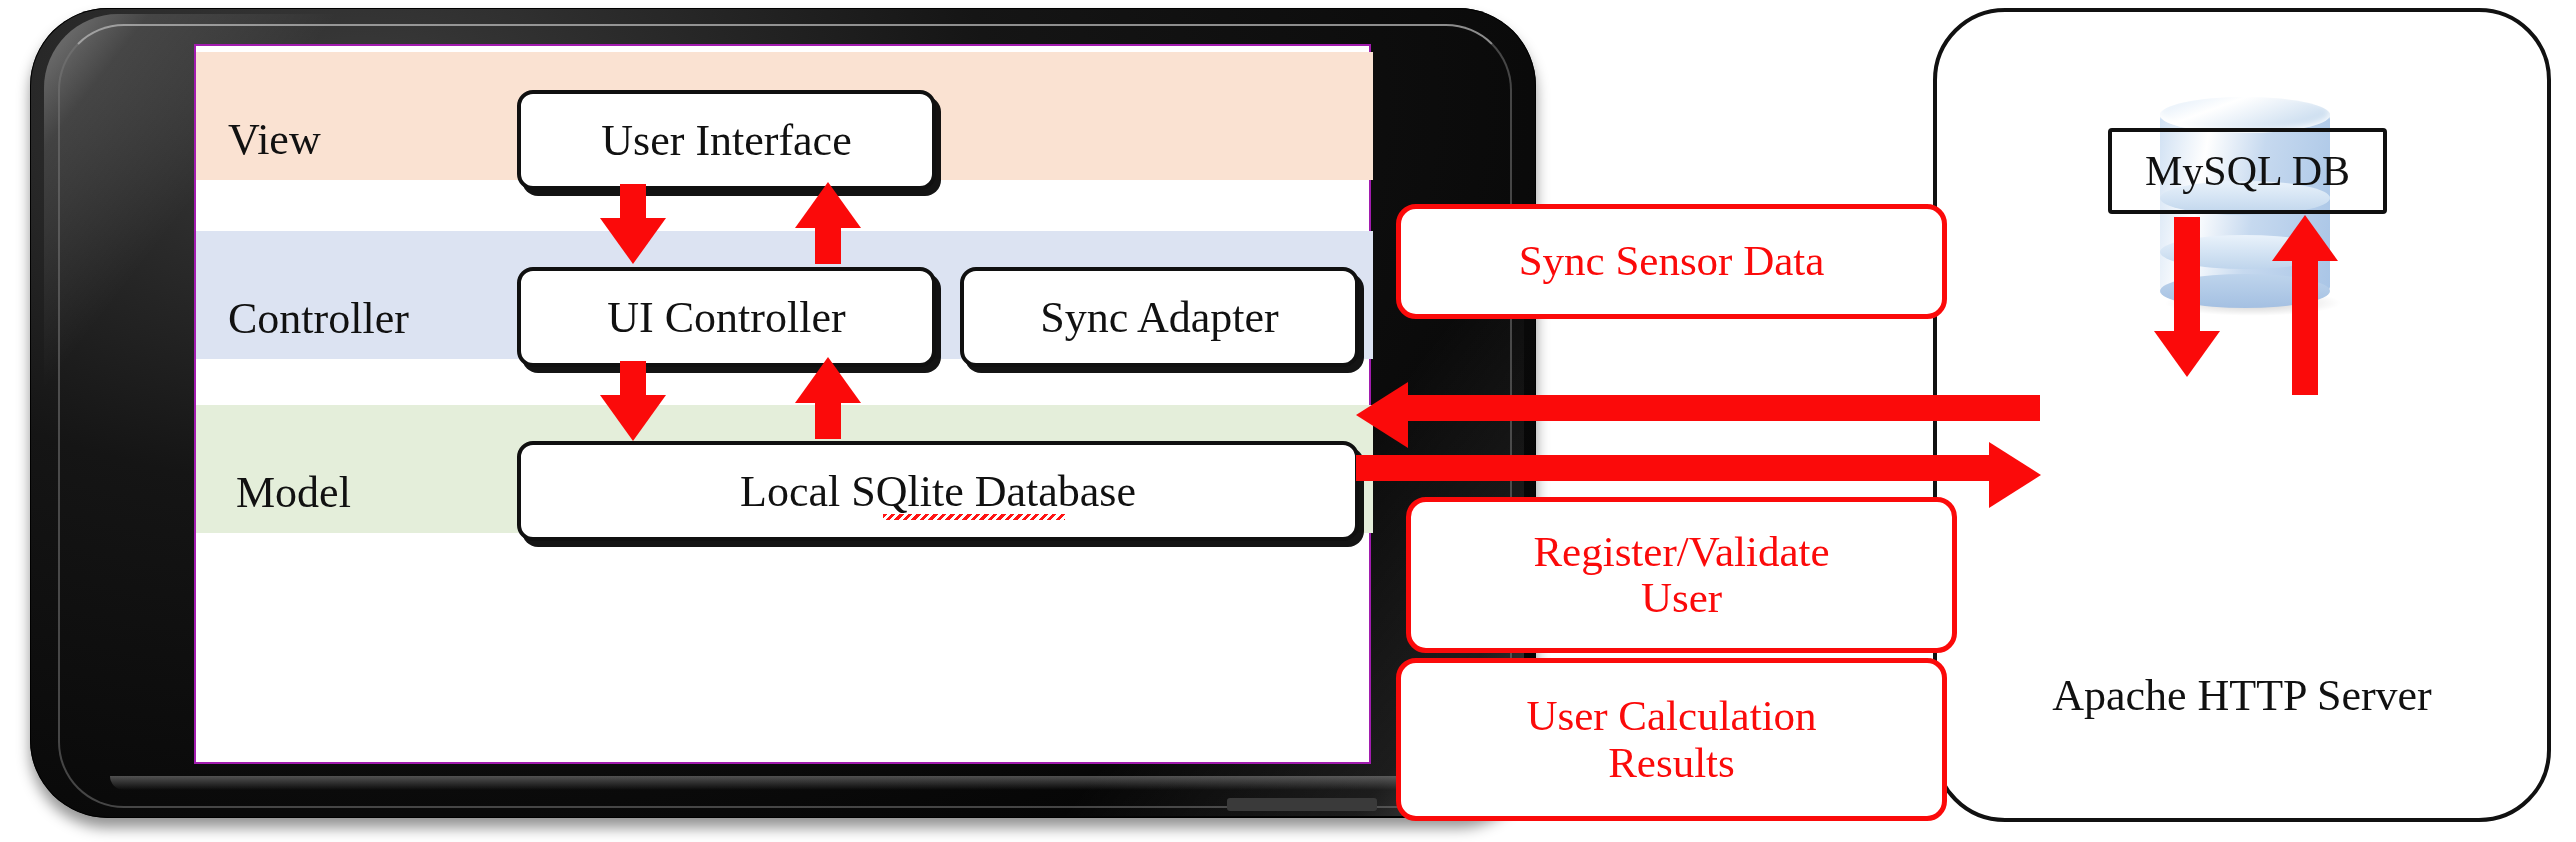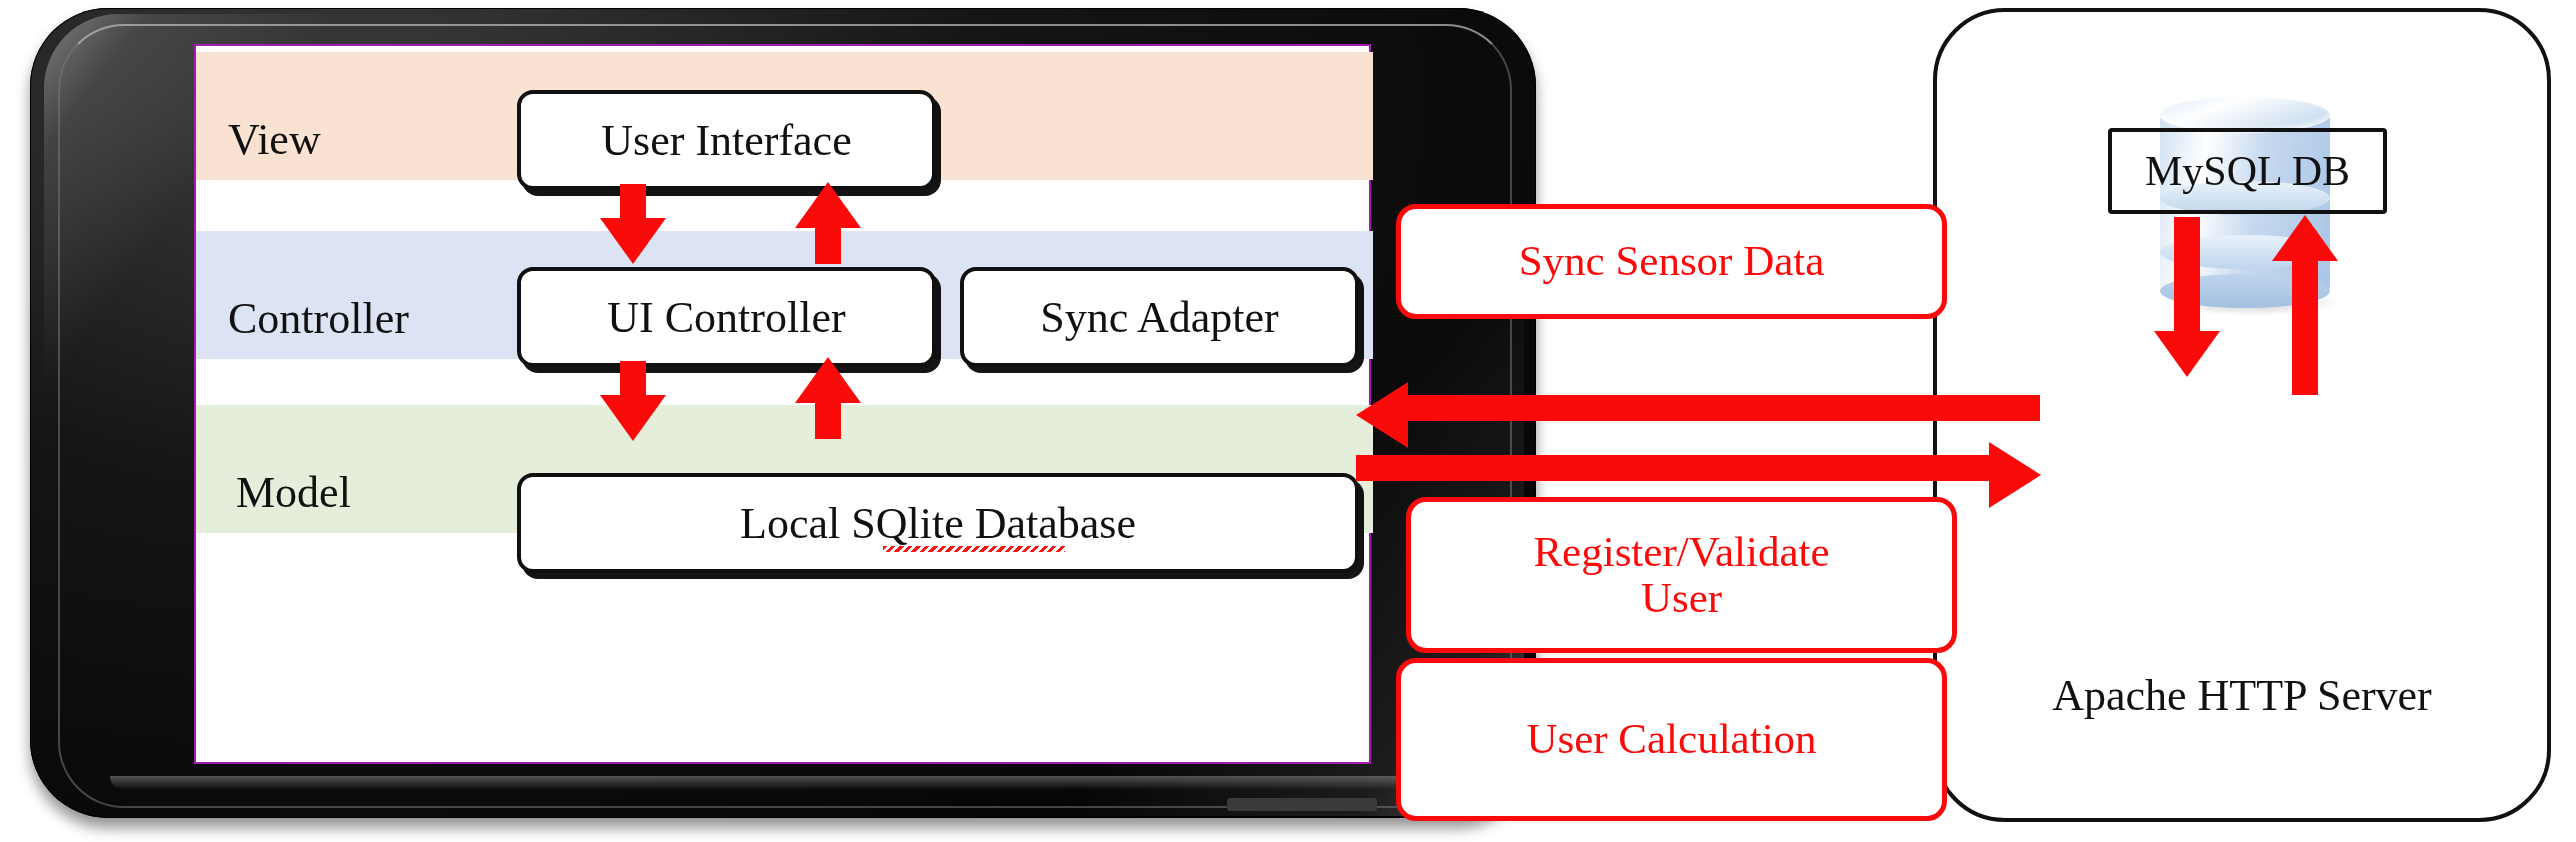--- a/index.html
+++ b/index.html
@@ -73,21 +73,21 @@
   
   .nodebox{
     position:absolute; background:#ffffff; border:4px solid #101010;
     border-radius:16px; color:#111; font-size:44px;
     display:flex; align-items:center; justify-content:center;
     white-space:nowrap; box-shadow:5px 6px 0 rgba(0,0,0,.92);
   }
   .box-ui       { left:321px; top:44px;  width:419px; height:100px; }
   .box-uictrl   { left:321px; top:221px; width:419px; height:100px; }
   .box-syncad   { left:764px; top:221px; width:399px; height:100px; }
-  .box-sqlite   { left:321px; top:395px; width:842px; height:100px;margin-top:32px; }
+  .box-sqlite   { left:321px; top:395px; width:842px; height:100px; }
 
   .misspell{ position:relative; }
   .misspell::after{
     content:""; position:absolute; left:36%; right:18%; bottom:-3px; height:6px;
     background:repeating-linear-gradient(135deg,#ff1414 0 3px,transparent 3px 6px);
   }
 
   
   .vshaft{ position:absolute; background:#fb0a0a; width:26px; }
   .vhead { position:absolute; width:0; height:0; border-left:33px solid transparent;
@@ -242,17 +242,18 @@
   <div class="callout co-reg">
     <div>
       <div>Register/Validate</div>
       <div>User</div>
     </div>
   </div>
 
   <div class="callout co-save">
     <div>
       <div>User Calculation</div>
+      <div>Results</div>
     </div>
   </div>
 
 </div>
 
 
 </body></html>

